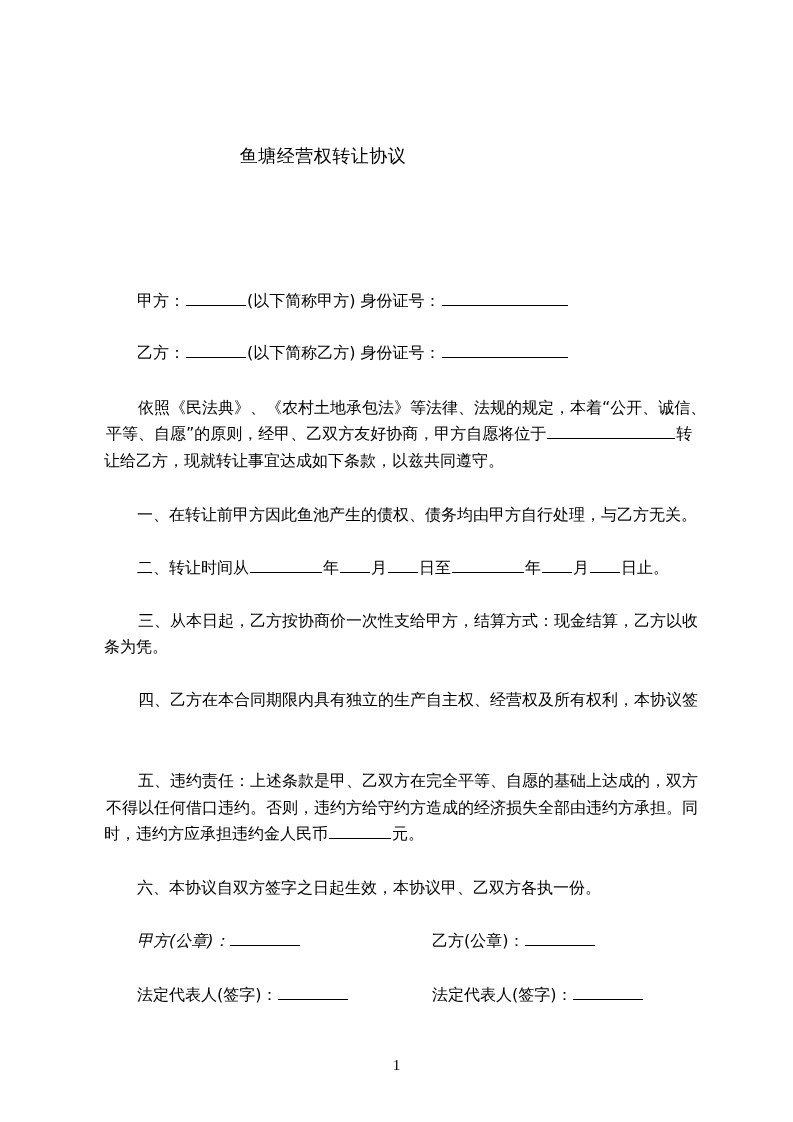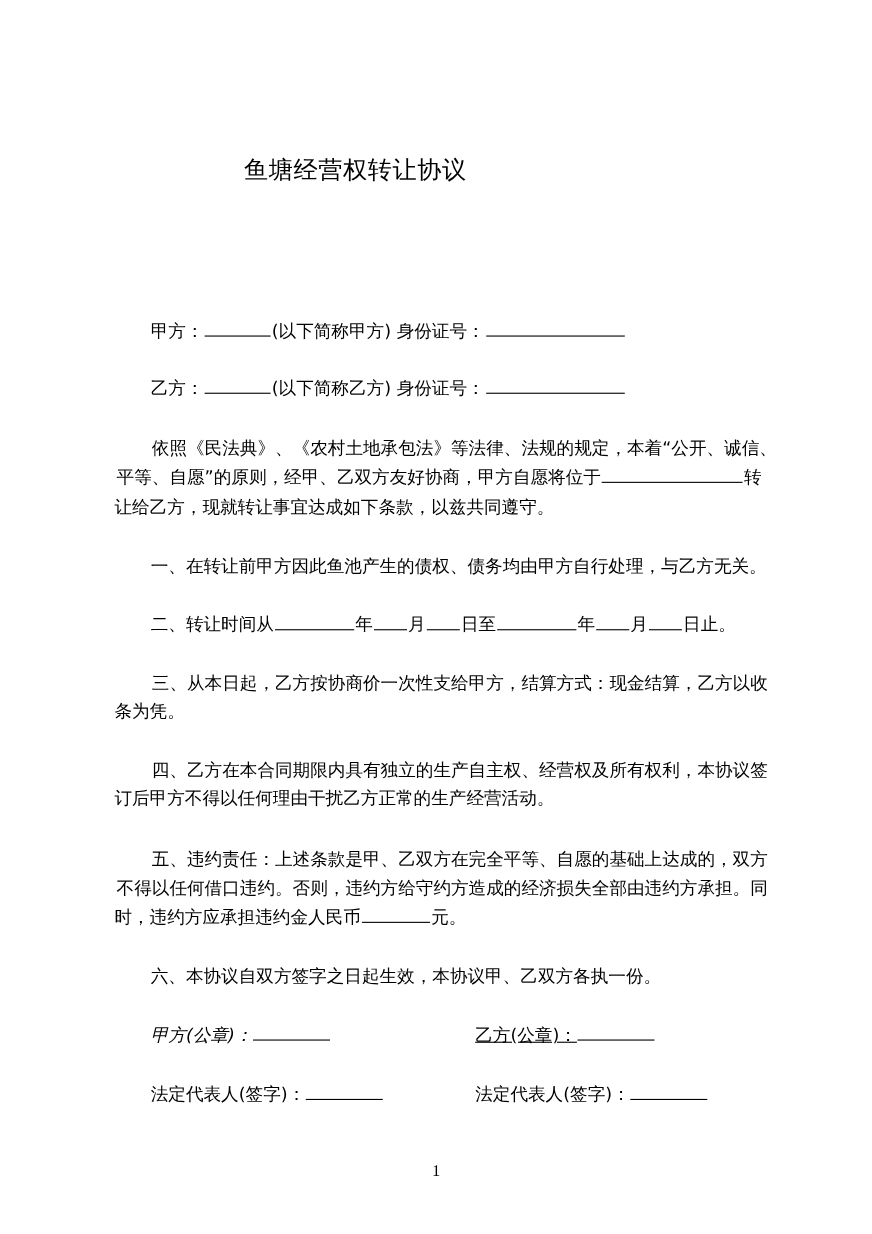--- a/index.html
+++ b/index.html
@@ -22,21 +22,21 @@
       height: 1122px;
       background: #ffffff;
       overflow: hidden;
     }
     .title {
       position: absolute;
       left: 0;
       width: 646px;
       top: 141px;
       text-align: center;
-      font-size: 22px;
+      font-size: 18px;
       line-height: 30px;
       letter-spacing: 0.5px;
     }
     .line {
       position: absolute;
       font-size: 16px;
       line-height: 20px;
       white-space: pre;
     }
     .blank {
@@ -83,29 +83,28 @@
     <div class="line" style="left:137px; top:505px;">一、在转让前甲方因此鱼池产生的债权、债务均由甲方自行处理，与乙方无关。</div>
 
     <div class="line" style="left:104px; top:451px;">让给乙方，现就转让事宜达成如下条款，以兹共同遵守。</div>
 
     <div class="line" style="left:137px; top:558px;"><span>二、转让时间从</span><span class="blank" style="width:72px;"></span><span>年</span><span class="blank" style="width:30px;"></span><span>月</span><span class="blank" style="width:30px;"></span><span>日至</span><span class="blank" style="width:72px;"></span><span>年</span><span class="blank" style="width:30px;"></span><span>月</span><span class="blank" style="width:30px;"></span><span>日止。</span></div>
 
     <div class="line" style="left:138px; top:611px;">三、从本日起，乙方按协商价一次性支给甲方，结算方式：现金结算，乙方以收</div>
     <div class="line" style="left:104px; top:637px;">条为凭。</div>
 
     <div class="line" style="left:138px; top:690px;">四、乙方在本合同期限内具有独立的生产自主权、经营权及所有权利，本协议签</div>
-    <div class="line" style="left:104px; top:716px;">订后甲方不得以任何理由干扰乙方正常的生产经营活动。</div>
 
     <div class="line" style="left:138px; top:771px;">五、违约责任：上述条款是甲、乙双方在完全平等、自愿的基础上达成的，双方</div>
     <div class="line" style="left:106px; top:798px;">不得以任何借口违约。否则，违约方给守约方造成的经济损失全部由违约方承担。同</div>
     <div class="line" style="left:104px; top:824px;"><span>时，违约方应承担违约金人民币</span><span class="blank" style="width:62px;"></span><span>元。</span></div>
 
     <div class="line" style="left:137px; top:878px;">六、本协议自双方签字之日起生效，本协议甲、乙双方各执一份。</div>
   </div>
 
   <div class="line" style="left:137px; top:931px;font-style:italic;"><span>甲方(公章)：</span><span class="blank" style="width:70px;"></span></div>
-  <div class="line" style="left:432px; top:931px;text-decoration:underline;"><span>乙方(公章)：</span><span class="blank" style="width:70px;"></span></div>
+  <div class="line" style="left:432px; top:931px;"><span>乙方(公章)：</span><span class="blank" style="width:70px;"></span></div>
 
   <div class="line" style="left:137px; top:985px;"><span>法定代表人(签字)：</span><span class="blank" style="width:70px;"></span></div>
   <div class="line" style="left:432px; top:985px;"><span>法定代表人(签字)：</span><span class="blank" style="width:70px;"></span></div>
 
   <div class="page-number">1</div>
 </div>
 
 </body></html>

